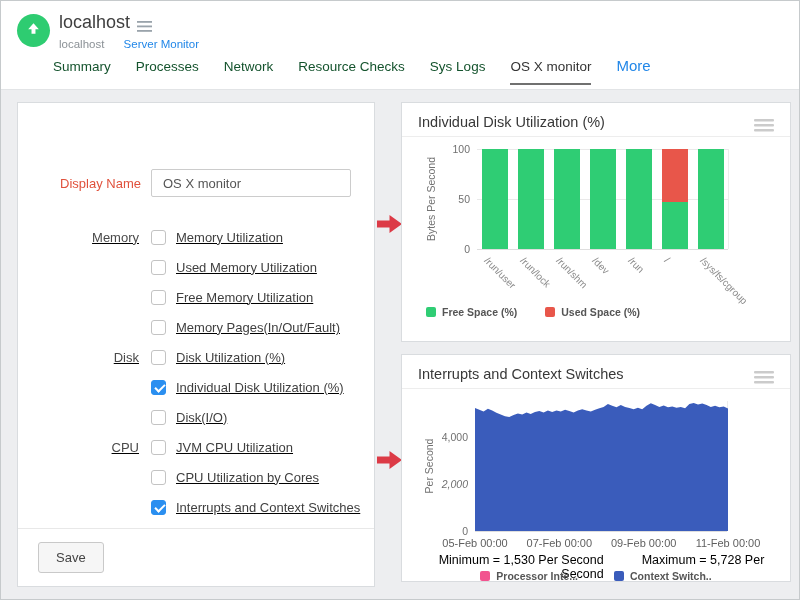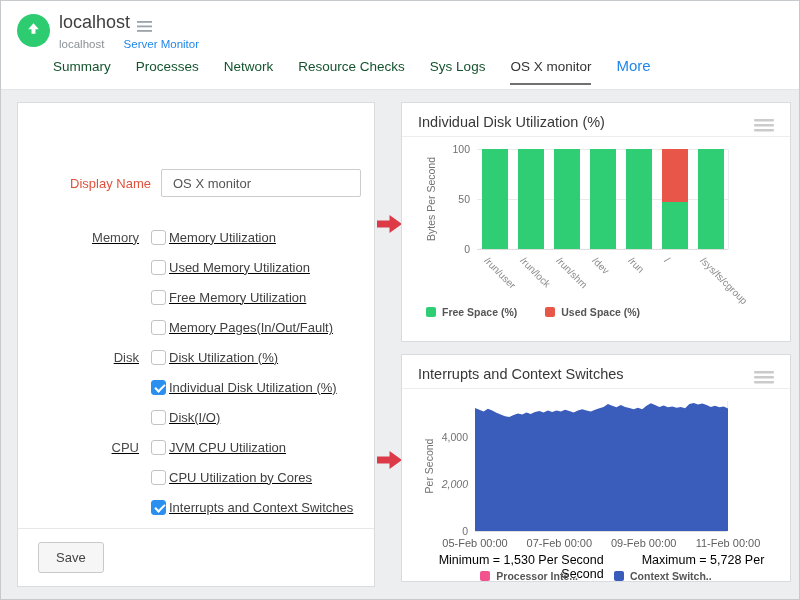--- a/index.html
+++ b/index.html
@@ -22,33 +22,33 @@
   
   .content { position:absolute; left:0; top:88px; width:798px; height:510px;
              background:#edeef0; border-top:1px solid #e2e4e6; }
 
   
   .dialog { position:absolute; left:16px; top:12px; width:358px; height:485px;
             background:#fff; border:1px solid #d9dcdf; }
   .dlg-header { position:relative; height:48px; border-bottom:1px solid #e8e8e8; }
   .dlg-title { position:absolute; left:20px; top:15px; font-size:15px; color:#3c3c3c; }
   .dlg-close { position:absolute; right:16px; top:11px; font-size:20px; line-height:20px; color:#b3b3b3; cursor:pointer; }
-  .field-row { position:absolute; top:66px; left:10px; right:0; display:flex; align-items:center; }
+  .field-row { position:absolute; top:66px; left:0; right:0; display:flex; align-items:center; }
   .field-label { width:133px; text-align:right; font-size:13px; color:#e0513c; padding-right:10px; }
   .name-input { width:200px; height:28px; border:1px solid #ccc; border-radius:2px;
                 padding:0 11px; font-size:13px; color:#555; font-family:"Liberation Sans", sans-serif; outline:none; }
   .cb-list { position:absolute; top:119px; left:0; right:0;text-decoration:underline; }
   .cb-row { display:flex; align-items:center; height:30px; }
   .grp { width:133px; text-align:right; padding-right:12px; font-size:13px; color:#4a4a4a; }
   .cb { width:15px; height:15px; border:1px solid #c3c3c3; border-radius:3px; background:#fff;
         position:relative; cursor:pointer; flex:none; }
   .cb.checked { background:#2b8ff0; border-color:#2b8ff0; }
   .cb.checked::after { content:""; position:absolute; left:4.5px; top:1.5px; width:4px; height:8px;
         border:solid #fff; border-width:0 2px 2px 0; transform:rotate(45deg); }
-  .cb-label { margin-left:3px; font-size:13px; color:#3f3f3f; }
+  .cb-label { margin-left:10px; font-size:13px; color:#3f3f3f; }
   .dlg-footer { position:absolute; left:0; right:0; bottom:0; height:58px; border-top:1px solid #e8e8e8; }
   .save-btn { position:absolute; left:20px; top:13px; padding:7px 17px; font-size:13px; color:#444;
               background:#f6f6f6; border:1px solid #c9c9c9; border-radius:3px; cursor:pointer;
               font-family:"Liberation Sans", sans-serif; }
 
   
   .arrow { position:absolute; left:376px; }
   .arrow1 { top:125px; } .arrow2 { top:361px; }
 
   

